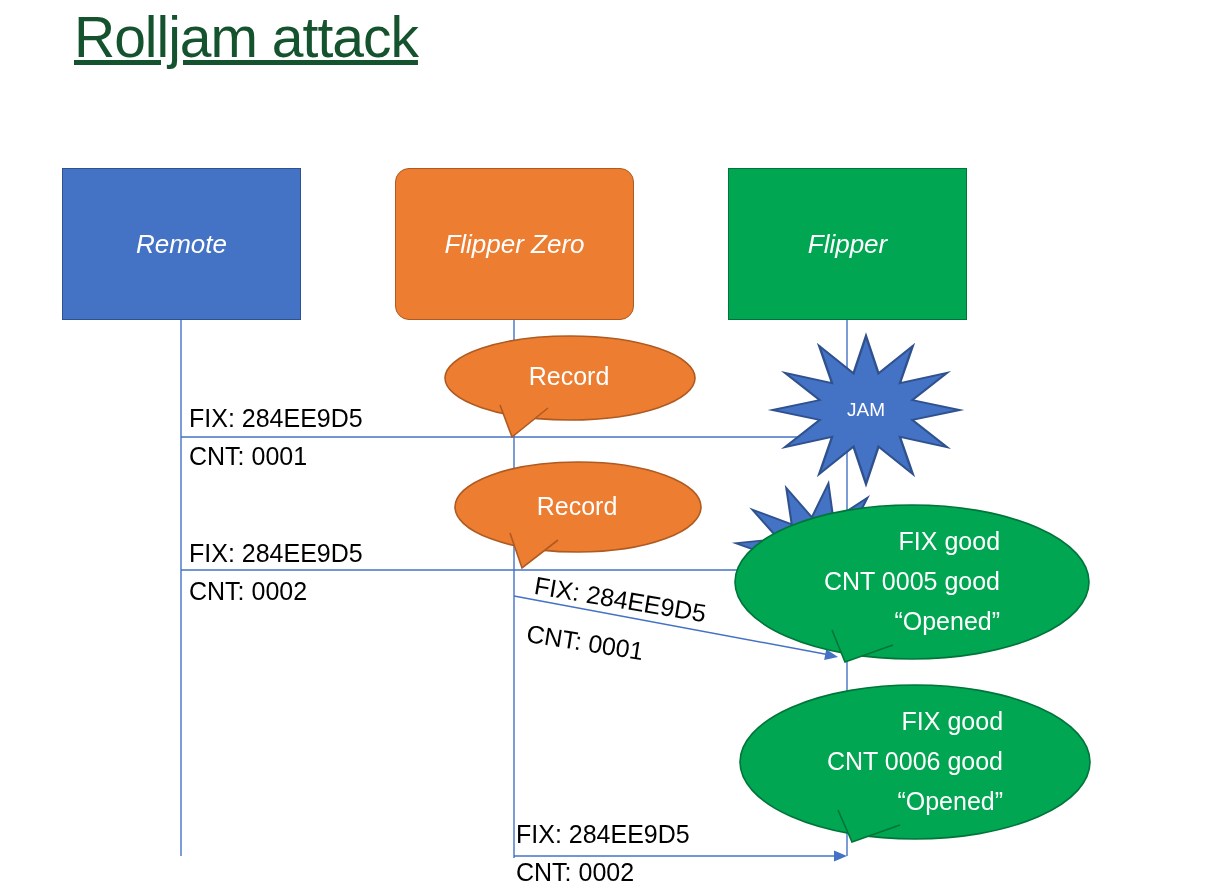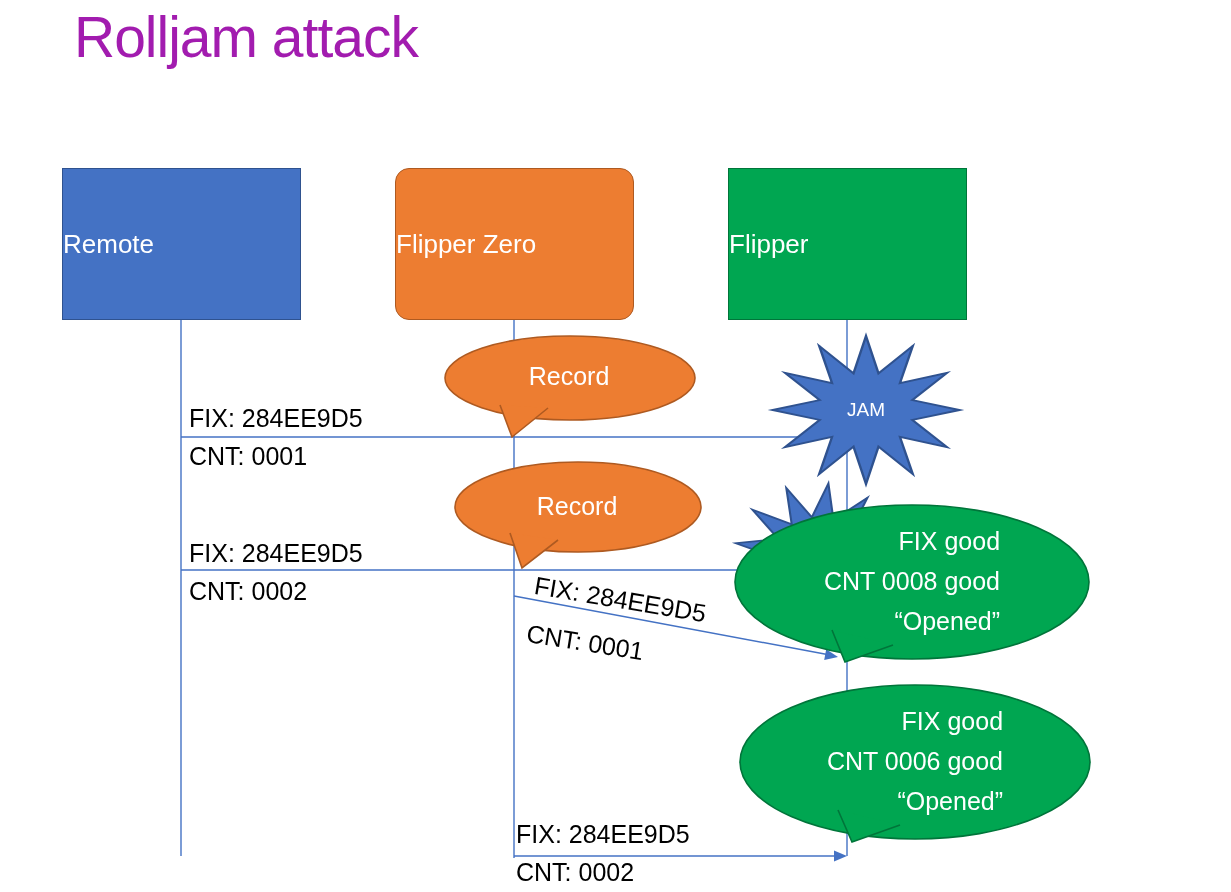--- a/index.html
+++ b/index.html
@@ -1,23 +1,23 @@
 <!DOCTYPE html>
 <html style="--blue: #4472C4; --blue-border: #2F528F; --orange: #ED7D31; --orange-border: #AE5A21; --green: #00A651; --green-border: #00753A; --line: #4472C4; --text: #000000;"><head>
 <meta charset="utf-8">
 <style>
   html,body{margin:0;padding:0;background:#fff;}
   .canvas{position:relative;width:1231px;height:892px;background:#fff;overflow:hidden;
           font-family:"Liberation Sans",sans-serif;}
   .layer{position:absolute;left:0;top:0;}
-  .slide-title{position:absolute;left:74px;top:4px;font-size:57px;color:#a21caf;
-               letter-spacing:-1px;white-space:nowrap;}
+  .slide-title{position:absolute;left:74px;top:4px;font-size:57px;color:#14532d;
+               letter-spacing:-1px;white-space:nowrap;text-decoration:underline;}
   .actor{position:absolute;top:168px;width:239px;height:152px;display:flex;
-         align-items:center;justify-content:flex-start;color:#fff;font-size:26px;
-         border:1.6px solid;box-sizing:border-box;}
+         align-items:center;justify-content:center;color:#fff;font-size:26px;
+         border:1.6px solid;box-sizing:border-box;font-style:italic;}
   .actor-remote{left:62px;background:var(--blue);border-color:var(--blue-border);}
   .actor-flipper{left:395px;background:var(--orange);border-color:var(--orange-border);border-radius:14px;}
   .actor-receiver{left:728px;background:var(--green);border-color:var(--green-border);}
   .label{position:absolute;font-size:25px;color:var(--text);white-space:nowrap;}
   .slant1{transform-origin:left top;transform:rotate(9.5deg);}
   .slant2{transform-origin:left top;transform:rotate(9deg);}
   .bubble-text{position:absolute;transform:translate(-50%,-50%);color:#fff;
                font-size:25px;text-align:right;line-height:40px;white-space:nowrap;}
   .jam-text{font-size:19px;}
   .lifeline,.msgline{stroke:var(--line);stroke-width:1.4;fill:none;}
@@ -86,21 +86,21 @@
 
   <div class="label" style="left:516px;top:820px;">FIX: 284EE9D5</div>
   <div class="label" style="left:516px;top:858px;">CNT: 0002</div>
 
   <div class="bubble-text" style="left:569px;top:376px;">Record</div>
   <div class="bubble-text" style="left:577px;top:506px;">Record</div>
   <div class="bubble-text jam-text" style="left:866px;top:410px;">JAM</div>
 
   <div class="bubble-text" style="left:912px;top:581px;">
     <div>FIX good</div>
-    <div>CNT 0008 good</div>
+    <div>CNT 0005 good</div>
     <div>“Opened”</div>
   </div>
 
   <div class="bubble-text" style="left:915px;top:761px;">
     <div>FIX good</div>
     <div>CNT 0006 good</div>
     <div>“Opened”</div>
   </div>
 
 </div>

